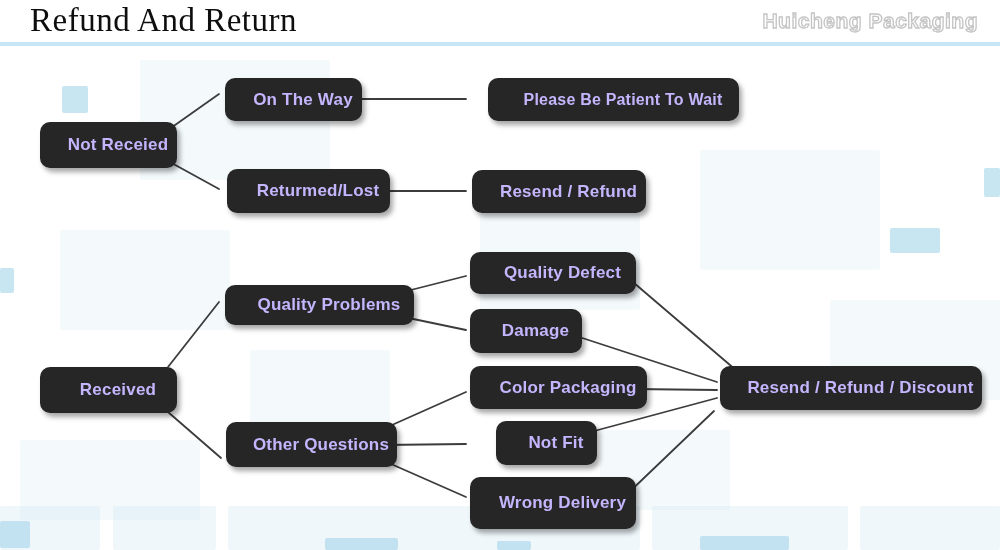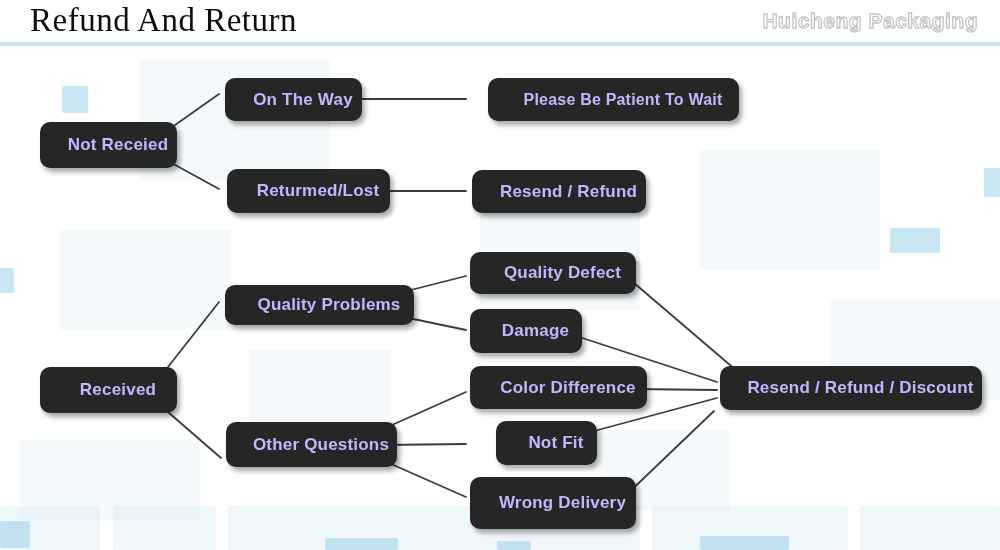--- a/index.html
+++ b/index.html
@@ -96,17 +96,17 @@
 
 <div class="node" style="left:40px;top:122px;width:118px;height:46px;text-align:right;">Not Receied</div>
 <div class="node" style="left:225px;top:78px;width:118px;height:43px;">On The Way</div>
 <div class="node sm" style="left:472px;top:78px;width:232px;height:43px;margin-left:16px;">Please Be Patient To Wait</div>
 <div class="node" style="left:227px;top:169px;width:144px;height:44px;">Returmed/Lost</div>
 <div class="node" style="left:472px;top:170px;width:155px;height:43px;">Resend / Refund</div>
 <div class="node" style="left:225px;top:285px;width:170px;height:40px;">Quality Problems</div>
 <div class="node" style="left:40px;top:367px;width:118px;height:46px;">Received</div>
 <div class="node" style="left:470px;top:252px;width:147px;height:42px;">Quality Defect</div>
 <div class="node" style="left:470px;top:309px;width:93px;height:44px;">Damage</div>
-<div class="node" style="left:470px;top:366px;width:158px;height:43px;">Color Difference</div>
+<div class="node" style="left:470px;top:366px;width:158px;height:43px;">Color Packaging</div>
 <div class="node" style="left:226px;top:422px;width:152px;height:45px;">Other Questions</div>
 <div class="node" style="left:496px;top:421px;width:82px;height:44px;">Not Fit</div>
 <div class="node" style="left:470px;top:477px;width:147px;height:52px;">Wrong Delivery</div>
 <div class="node" style="left:720px;top:366px;width:243px;height:44px;">Resend / Refund / Discount</div>
 
 </body></html>

